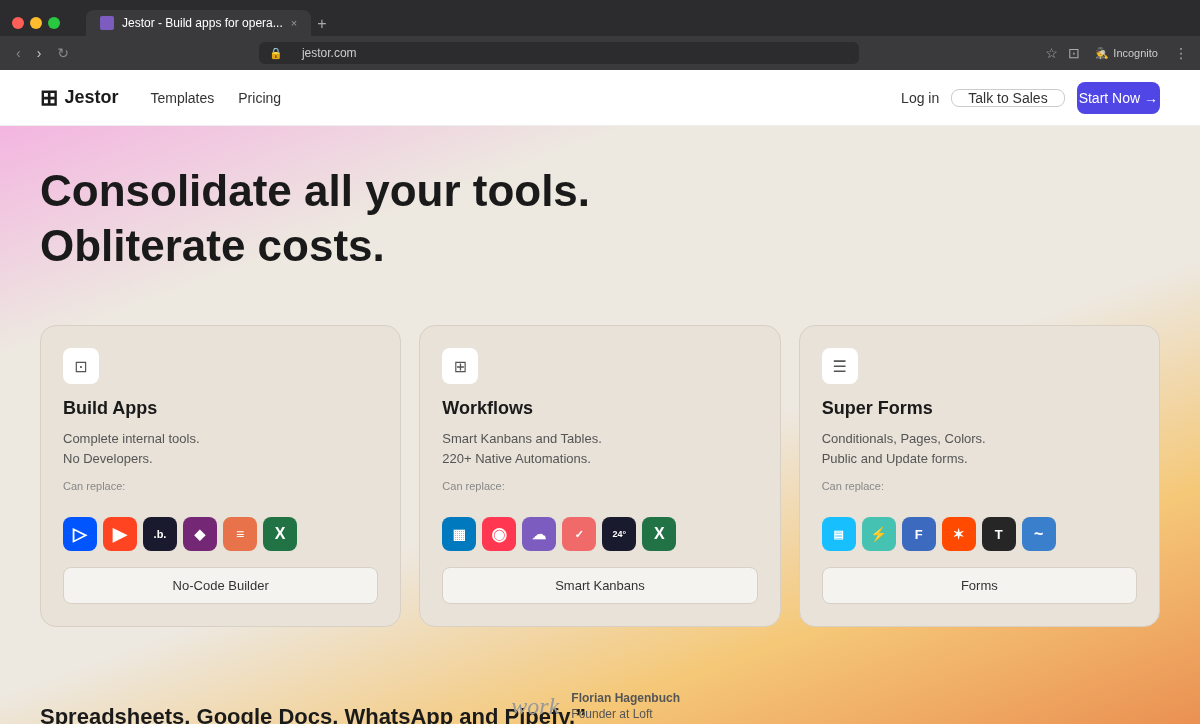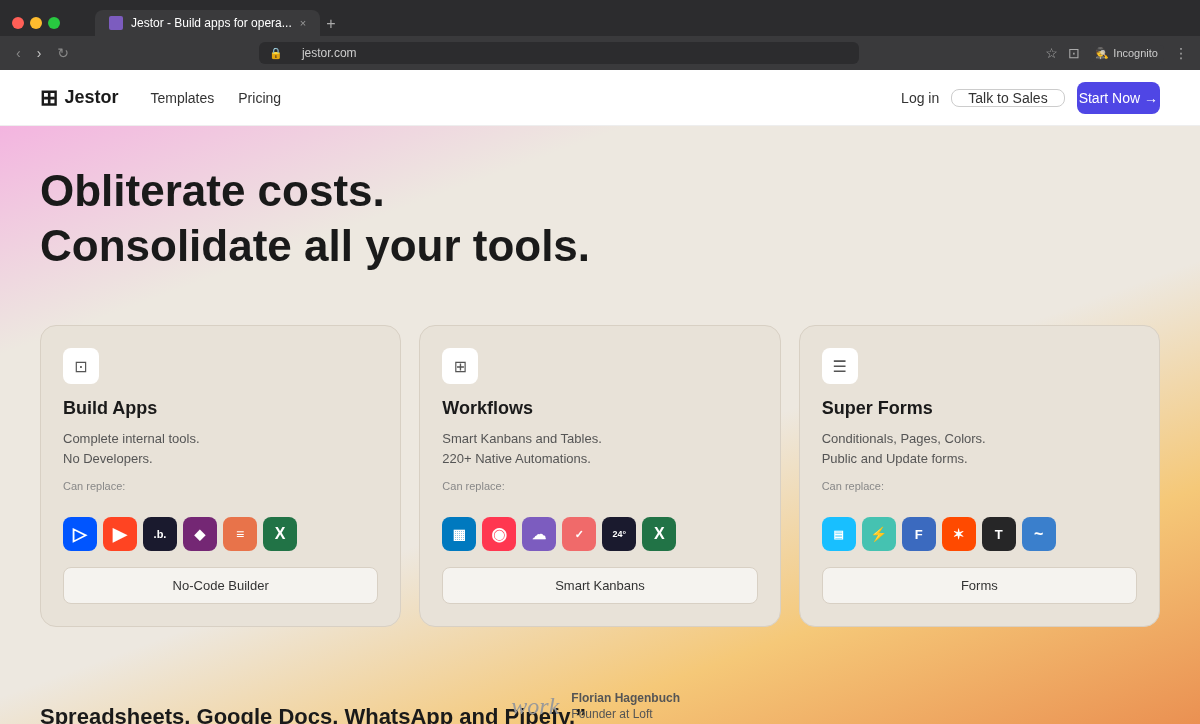--- a/index.html
+++ b/index.html
@@ -6,21 +6,21 @@
     body { font-family: -apple-system, BlinkMacSystemFont, 'Segoe UI', sans-serif; background: #e8e8e8; width: 1200px; height: 724px; overflow: hidden; }
 
     
     .browser-chrome { background: #2c2c2e; width: 100%; }
     .browser-titlebar { display: flex; align-items: center; padding: 10px 12px 0; gap: 8px; }
     .window-controls { display: flex; gap: 6px; }
     .wc { width: 12px; height: 12px; border-radius: 50%; }
     .wc-red { background: #ff5f57; }
     .wc-yellow { background: #febc2e; }
     .wc-green { background: #28c840; }
-    .tab-bar { display: flex; align-items: flex-end; margin-left: 19px; padding-left: 8px; }
+    .tab-bar { display: flex; align-items: flex-end; margin-left: 10px; padding-left: 8px; }
     .tab { background: #3a3a3c; border-radius: 8px 8px 0 0; padding: 6px 14px; display: flex; align-items: center; gap: 8px; min-width: 180px; }
     .tab-favicon { width: 14px; height: 14px; background: #7c5cbf; border-radius: 2px; display: flex; align-items: center; justify-content: center; }
     .tab-title { color: #fff; font-size: 12px; flex: 1; white-space: nowrap; overflow: hidden; text-overflow: ellipsis; }
     .tab-close { color: #999; font-size: 11px; cursor: pointer; }
     .tab-new { color: #aaa; font-size: 16px; margin-left: 6px; cursor: pointer; line-height: 1; padding-bottom: 4px; }
 
     .browser-toolbar { background: #3a3a3c; display: flex; align-items: center; padding: 6px 12px; gap: 8px; }
     .nav-btn { color: #888; font-size: 14px; cursor: pointer; padding: 2px 4px; }
     .nav-btn.active { color: #ccc; }
     .address-bar { flex: 1; background: #2c2c2e; border-radius: 6px; padding: 4px 10px; display: flex; align-items: center; gap: 6px; max-width: 600px; margin: 0 auto; }
@@ -129,22 +129,22 @@
     <div class="nav-actions">
       <button class="btn-login">Log in</button>
       <button class="btn-sales">Talk to Sales</button>
       <button class="btn-start">Start Now →</button>
     </div>
   </nav>
 
   <div class="page-content">
 
     <div class="hero">
+      <h1 class="hero-title">Consolidate all your tools.</h1>
       <h1 class="hero-title">Obliterate costs.</h1>
-      <h1 class="hero-title">Consolidate all your tools.</h1>
     </div>
 
     <div class="cards">
 
       <div class="card">
         <div class="card-icon-wrap">
           <span class="card-icon">⊡</span>
         </div>
         <div class="card-title">Build Apps</div>
         <div class="card-desc">

